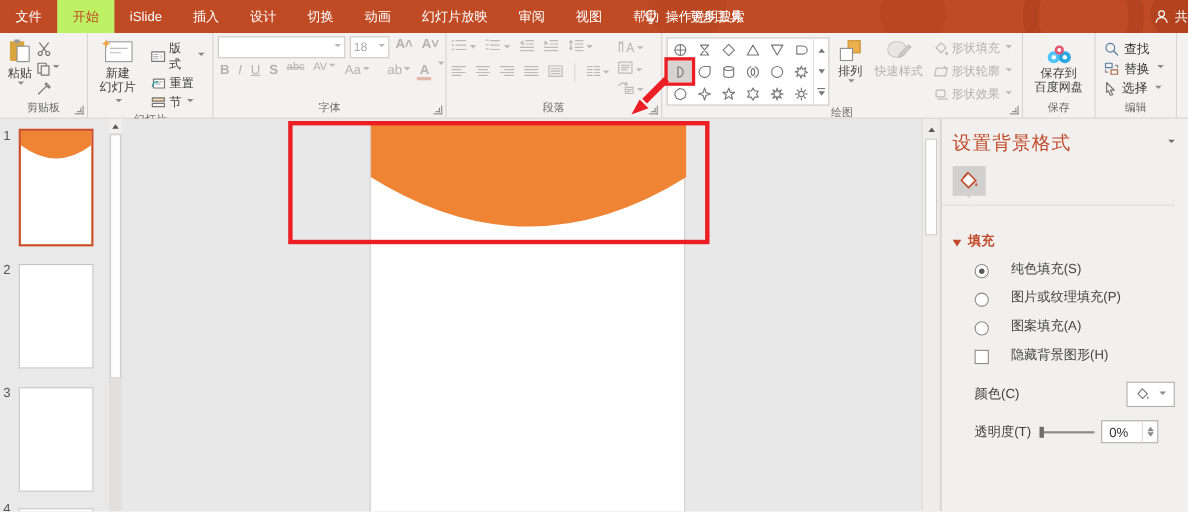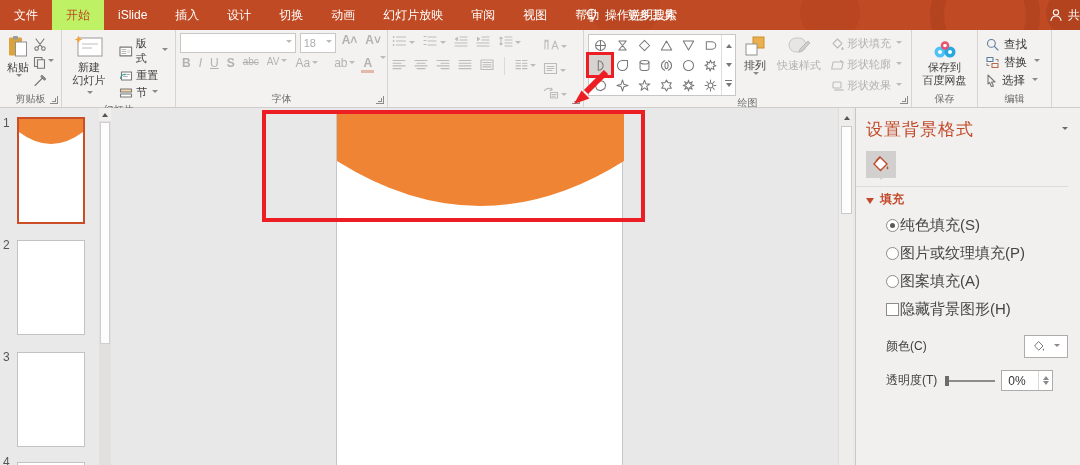--- a/index.html
+++ b/index.html
@@ -91,23 +91,23 @@
   .cscroll .thumb-bar{position:absolute;left:1.5px;top:18px;width:11px;height:88px;background:#fdfdfd;border:1px solid #c9c9c9}
 
   
   .panel{position:absolute;left:855px;top:0;width:225px;height:357px;background:#f1f0ef;border-left:1px solid #c9c7c5;padding:10px 0 0 10px}
   .panel-title{display:flex;align-items:center;justify-content:space-between;padding-right:12px}
   .panel-title .tt{color:var(--panelred);font-size:17px;letter-spacing:1px}
   .bucket-btn{margin-top:10px;width:30px;height:27px;background:#d2d0ce;display:flex;align-items:center;justify-content:center;position:relative}
   .notch{position:absolute;left:10px;bottom:-7px;width:0;height:0;border:5px solid transparent;border-top:6px solid #d2d0ce}
   .panel-div{margin:8px 12px 0 -10px;height:1px;background:#dddbd9;position:relative}
   .panel-div:before{content:"";position:absolute;left:24px;top:-5px;border:5px solid transparent;border-bottom:5px solid #f1f0ef}
-  .sec-head{display:flex;align-items:flex-end;gap:6px;margin:4px 0 8px 0;color:var(--panelred);font-weight:bold;font-size:12px}
+  .sec-head{display:flex;align-items:flex-end;gap:6px;margin:24px 0 8px 0;color:var(--panelred);font-weight:bold;font-size:12px}
   .tri-sec{width:0;height:0;border:4px solid transparent;border-top:6px solid var(--panelred);margin-top:4px}
-  .opt{display:flex;align-items:center;gap:1px;margin:0 0 9px 20px;font-size:15px;color:#444}
+  .opt{display:flex;align-items:flex-end;gap:20px;margin:0 0 9px 20px;font-size:12px;color:#444}
   .radio{width:13px;height:13px;border:1px solid #8d8b89;border-radius:50%;background:#fff;position:relative;flex:0 0 auto}
   .radio.on:after{content:"";position:absolute;left:3px;top:3px;width:5px;height:5px;border-radius:50%;background:#5a5a5a}
   .checkbox{width:13px;height:13px;border:1px solid #8d8b89;background:#fff;flex:0 0 auto}
   .color-row{display:flex;align-items:center;justify-content:space-between;margin:16px 12px 0 20px}
   .color-btn{width:44px;height:23px;background:#fff;border:1px solid #aeacaa;display:flex;align-items:center;justify-content:space-evenly}
   .trans-row{display:flex;align-items:center;margin:12px 12px 0 20px;gap:6px}
   .slider{position:relative;width:52px;height:12px;flex:0 0 auto}
   .slider .track{position:absolute;left:6px;right:0;top:5.5px;height:1.5px;background:#8d8b89}
   .slider .handle{position:absolute;left:2px;top:1px;width:4px;height:10px;background:#6e6c6a}
   .spin{width:52px;height:21px;background:#fff;border:1px solid #aeacaa;display:flex;align-items:center;justify-content:space-between;padding-left:6px;font-size:12px;color:#333}
@@ -155,21 +155,21 @@
       <svg class="ic" width="14" height="14" viewBox="0 0 14 14" style="stroke:#fff">
         <circle cx="7" cy="4.4" r="2.6"></circle>
           <path d="M2 12.4c.6-3 2.6-4.4 5-4.4s4.4 1.4 5 4.4"></path>
       </svg>
       <span>共享</span>
     </div>
   </div>
 
   <div class="ribbon">
 
-    <div class="rg" style="width:62px">
+    <div class="rg" style="width:80px">
       <div class="rg-content">
         <div class="bigbtn">
           <svg width="22" height="24" viewBox="0 0 22 24">
             <rect x="2" y="2.5" width="13" height="18" rx="1.2" fill="#D9A43E" stroke="#A8genoeg0" stroke-width="0"></rect>
             <rect x="6" y="1" width="5" height="3.4" rx="1" fill="#9a9a9a"></rect>
             <rect x="8.5" y="7" width="11" height="14" fill="#fff" stroke="#8f8f8f" stroke-width="1"></rect>
           </svg>
           <span class="t">粘贴</span>
           <i class="car"></i>
         </div>
@@ -324,20 +324,21 @@
                 <rect x="1.5" y="1.5" width="12" height="10"></rect>
                 <path d="M4 4.5h7M4 6.5h7M4 8.5h5"></path>
               </svg><i class="car dis"></i></span>
           <span><svg class="ic dis" width="16" height="12" viewBox="0 0 16 12">
                 <path d="M1.5 3.5C4 1 7 1 9 3l-2 .5M9 3l-.5-2"></path>
                 <rect x="7.5" y="5.5" width="7" height="5.5"></rect>
                 <path d="M9 7.5h4M9 9.2h3"></path>
               </svg><i class="car dis"></i></span>
         </div>
       </div>
+      <div class="rg-label">段落</div>
       <span class="launch"></span>
     </div>
 
     <div class="rg" style="width:328px">
       <div class="rg-content" style="gap:5px">
         <div class="gallery">
           <div class="gal-grid">
             <span class="gal-cell">
                 <svg class="ic" width="13" height="13" viewBox="0 0 14 14">
                   <circle cx="7" cy="7" r="5.3"></circle>

